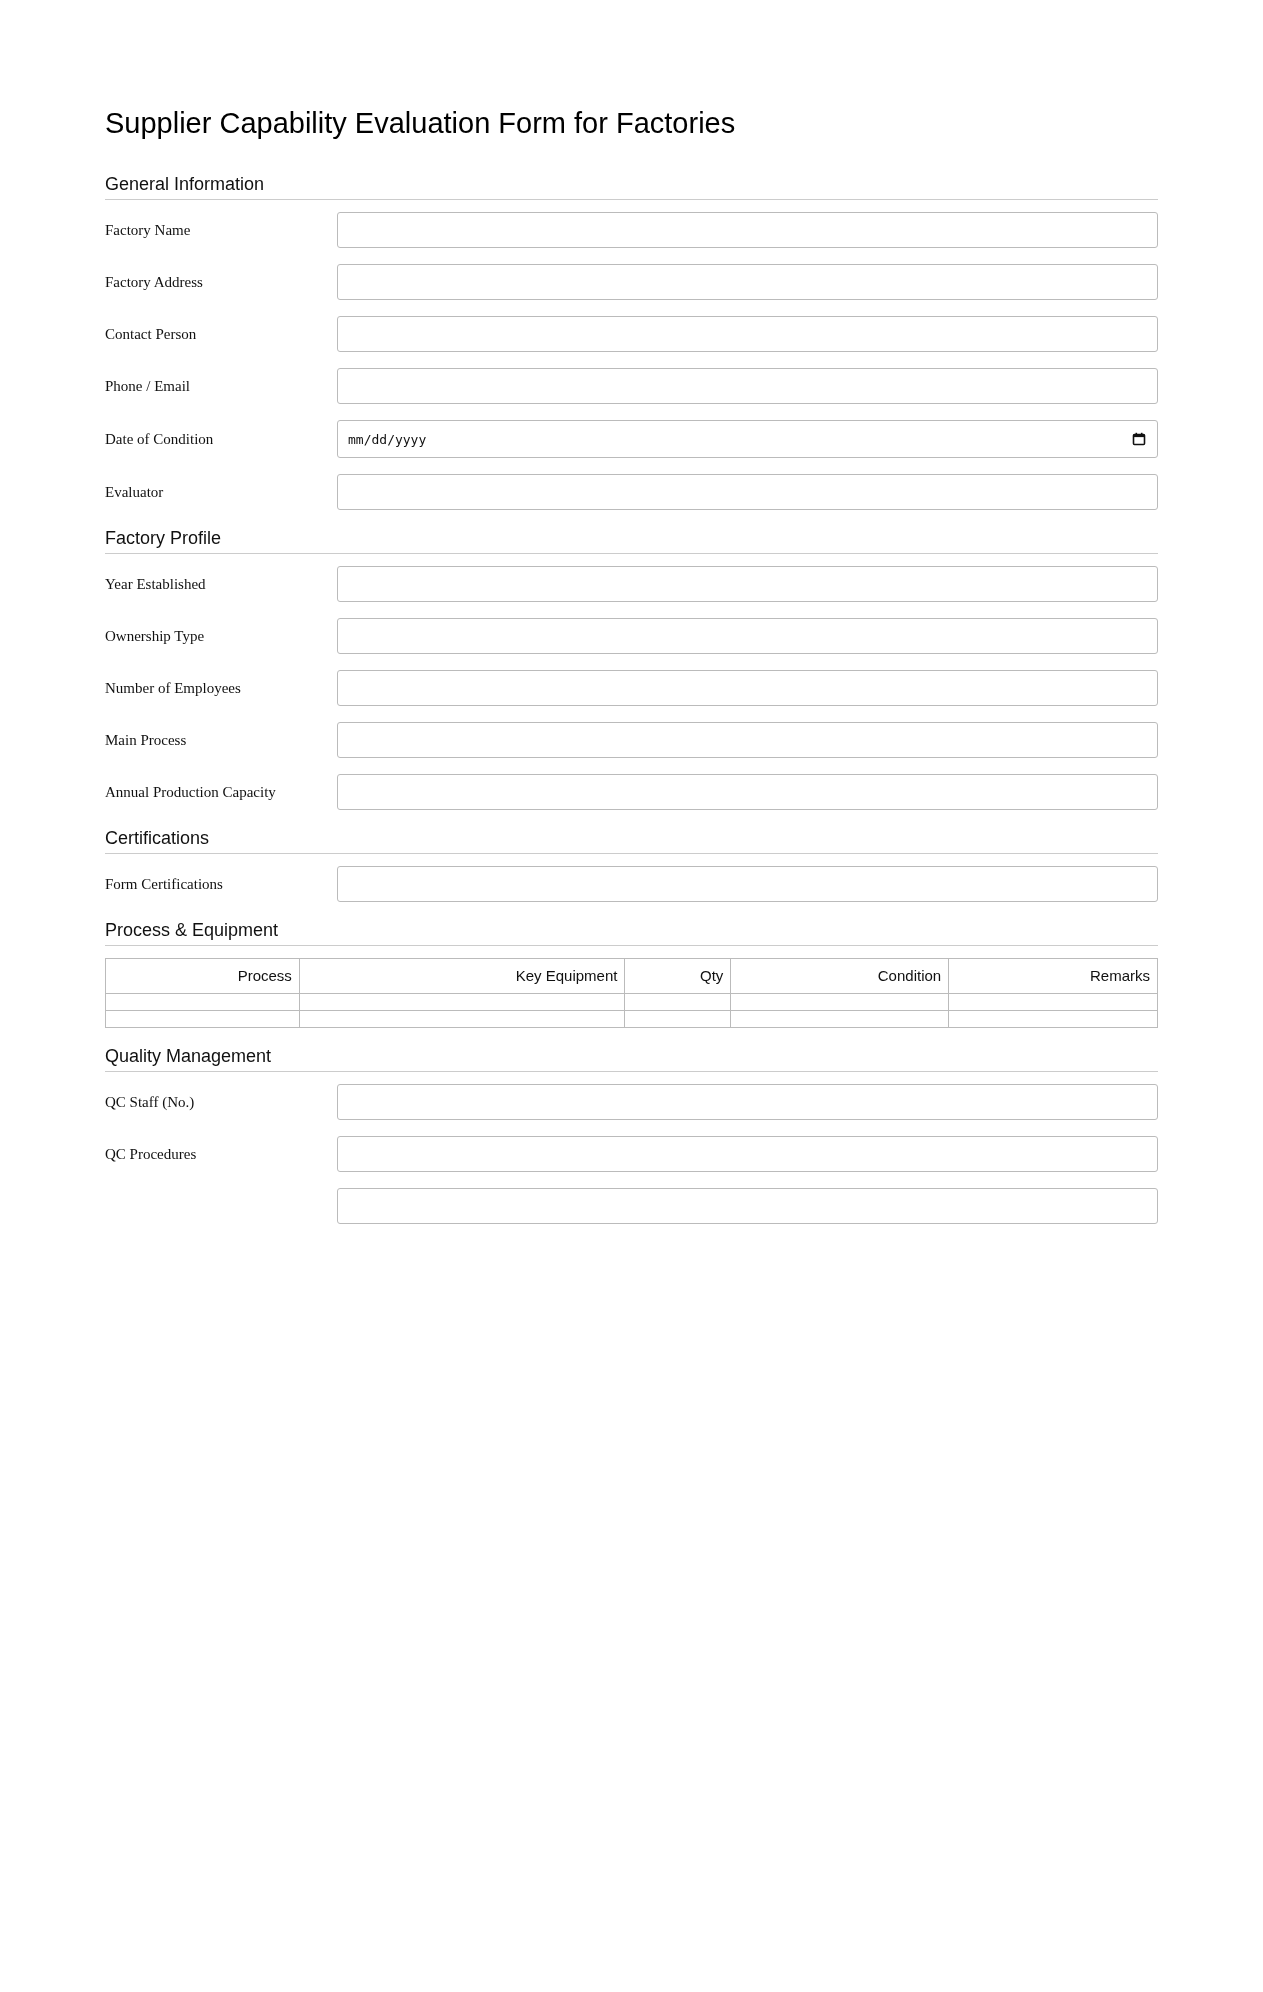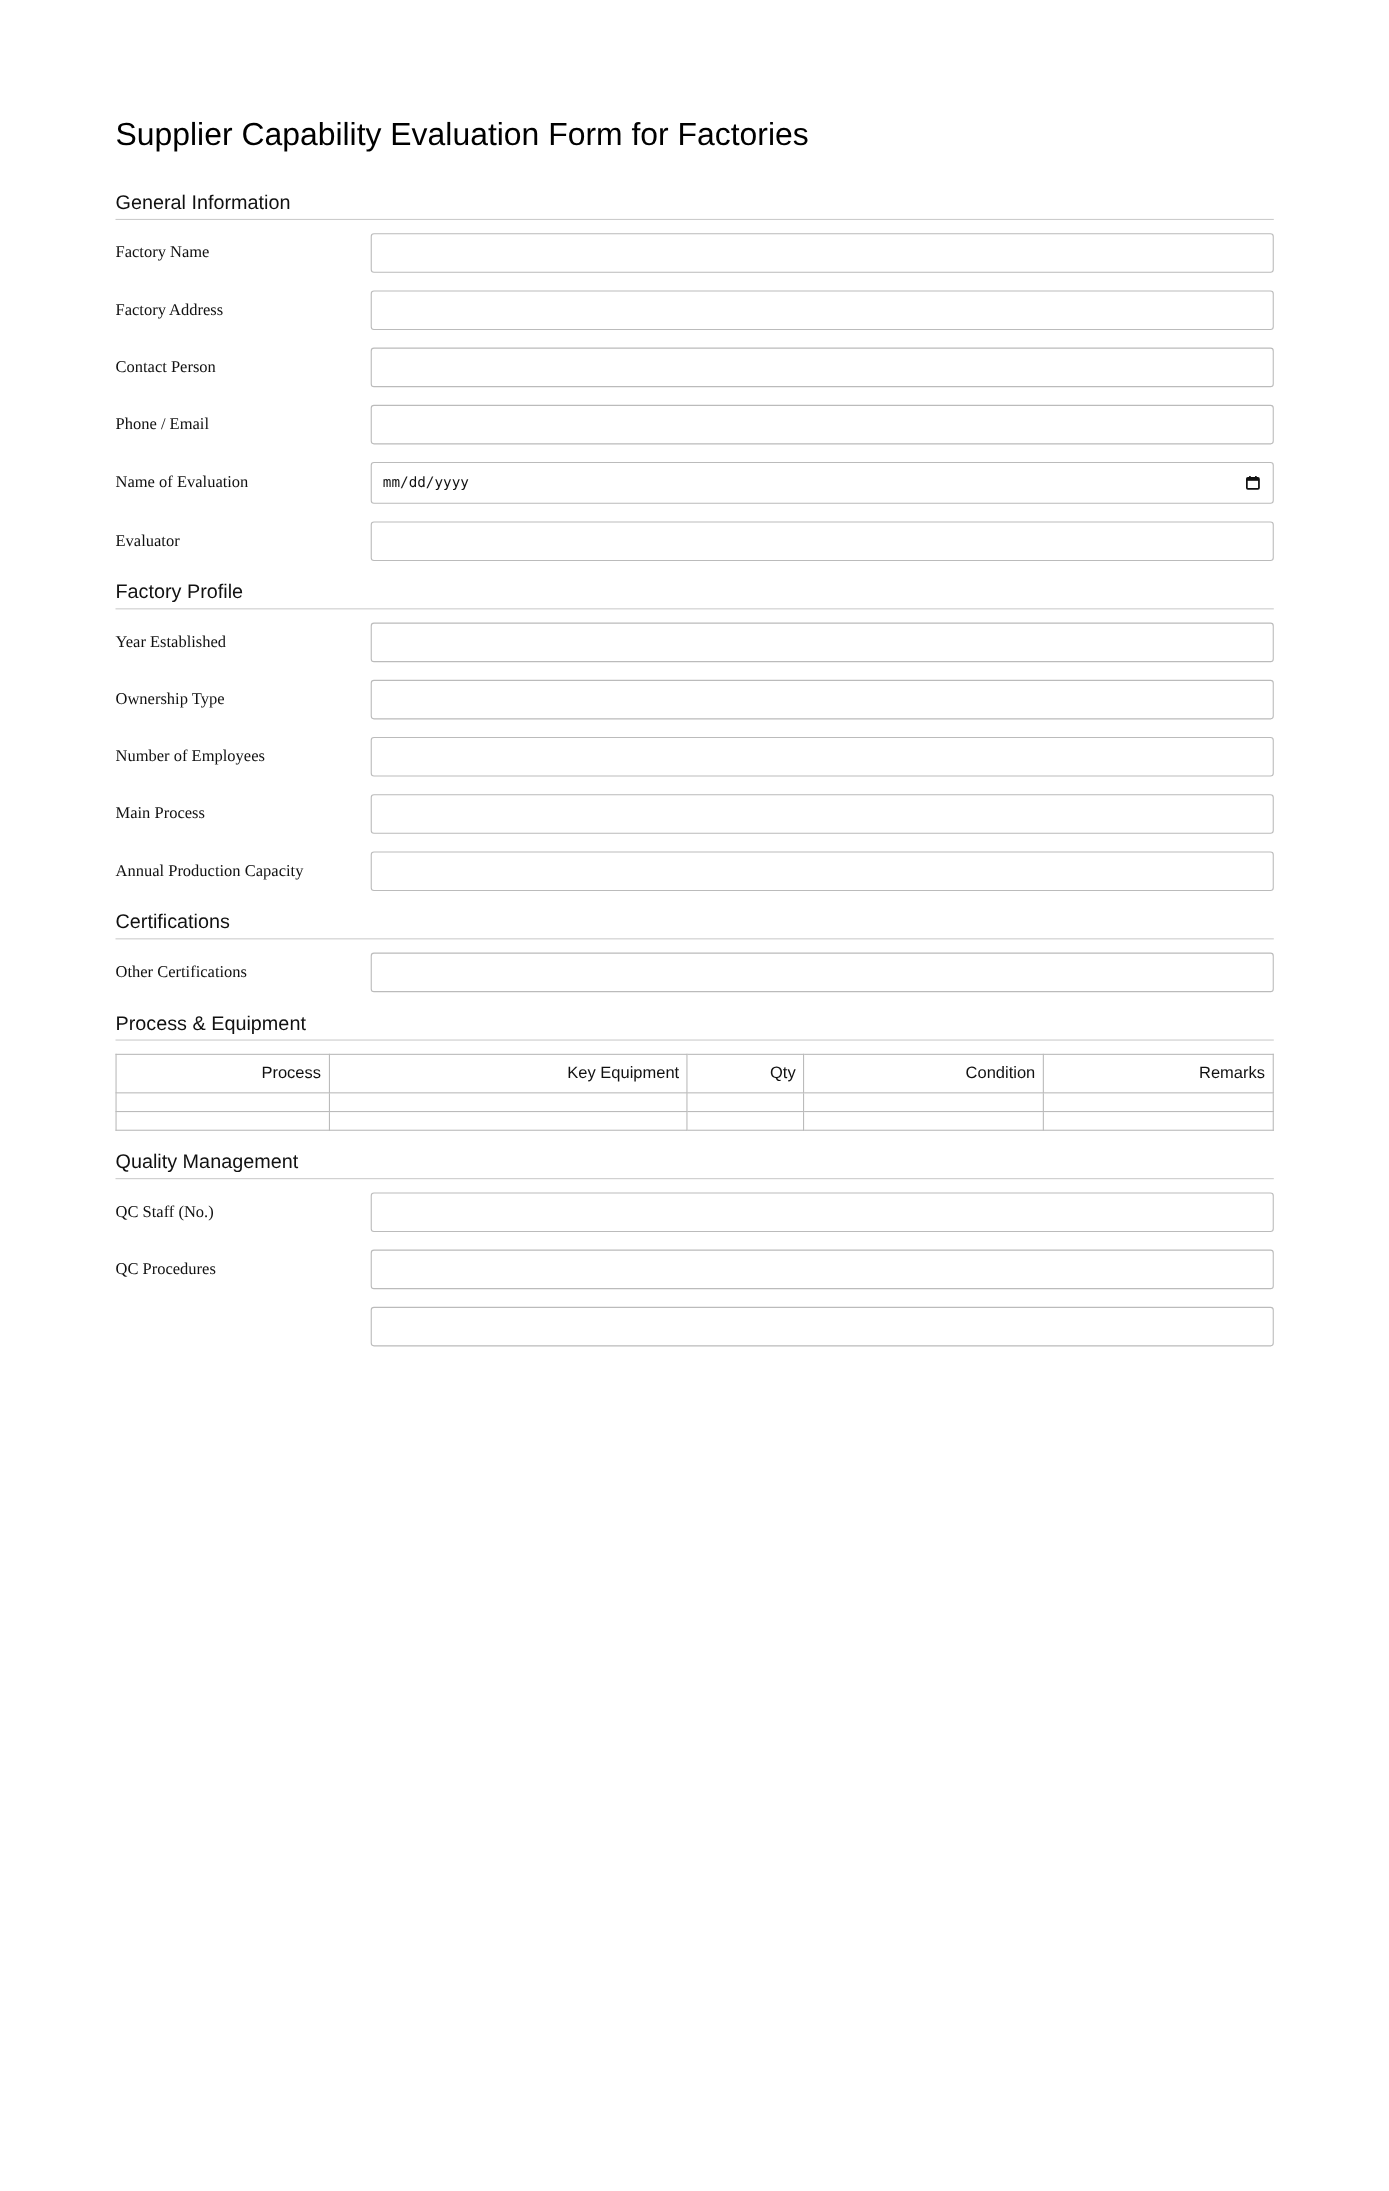--- a/index.html
+++ b/index.html
@@ -146,21 +146,21 @@
       </div>
       <div class="row">
         <label>Contact Person</label>
         <input type="text" value="" style="">
       </div>
       <div class="row">
         <label>Phone / Email</label>
         <input type="text" value="" style="">
       </div>
       <div class="row">
-        <label>Name of Evaluation</label>
+        <label>Date of Condition</label>
         <div class="date-field">
           <span class="date-text">mm/dd/yyyy</span>
           <span class="cal-icon">
             <svg width="14" height="14" viewBox="0 0 14 14">
               <rect x="1.5" y="2.5" width="11" height="10" rx="1" ry="1" fill="none" stroke="#111" stroke-width="1.6"></rect>
               <rect x="1.5" y="2.5" width="11" height="2.6" fill="#111"></rect>
               <rect x="3.5" y="0.8" width="1.6" height="2.6" fill="#111"></rect>
               <rect x="8.9" y="0.8" width="1.6" height="2.6" fill="#111"></rect>
             </svg>
           </span>
@@ -194,21 +194,21 @@
       <div class="row">
         <label>Annual Production Capacity</label>
         <input type="text" value="" style="">
       </div>
     </div>
 
     <div class="section">
       <h2 class="section-title">Certifications</h2>
 
       <div class="row">
-        <label>Other Certifications</label>
+        <label>Form Certifications</label>
         <input type="text" value="" style="">
       </div>
     </div>
 
     <div class="section">
       <h2 class="section-title">Process &amp; Equipment</h2>
 
       <table>
         <colgroup>
           <col class="c1">

